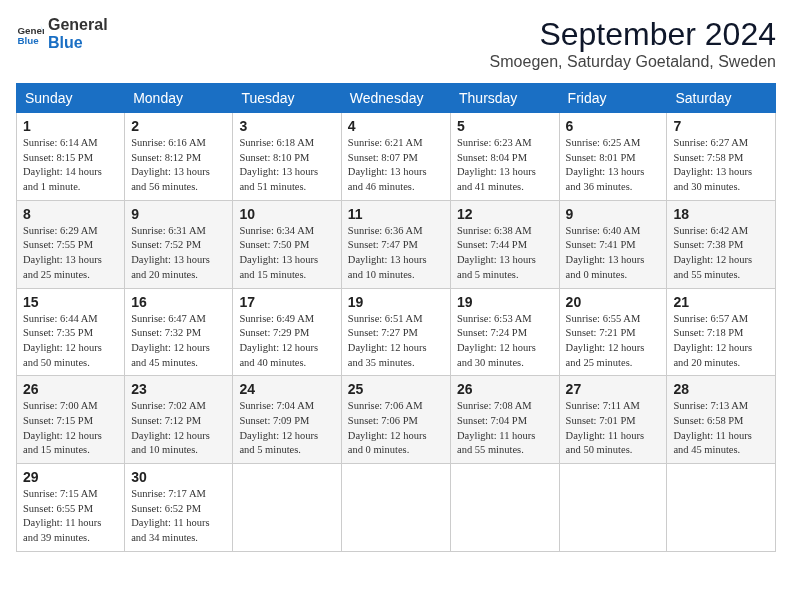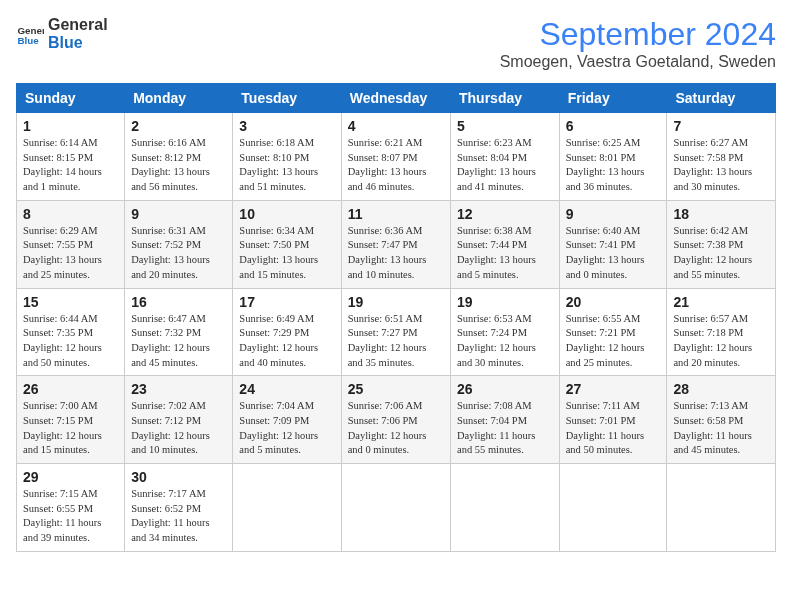--- a/index.html
+++ b/index.html
@@ -24,37 +24,37 @@
       width: 28px;
       height: 28px;
       margin-right: 4px;
     }
     .title-area {
       text-align: right;
     }
     .main-title {
       font-size: 32px;
       font-weight: normal;
-      color: #3b82f6;
+      color: #0f172a;
     }
     .subtitle {
       font-size: 16px;
       color: #444;
     }
     .calendar {
       width: 100%;
       border-collapse: collapse;
     }
     .calendar th {
       background: #1a6fc4;
       color: #fff;
       padding: 6px 8px;
       text-align: left;
       font-size: 14px;
-      font-weight: bold;
+      font-weight: normal;
       border: 1px solid #1a6fc4;
     }
     .calendar td {
       border: 1px solid #ccc;
       vertical-align: top;
       padding: 5px 6px;
       font-size: 11px;
       color: #333;
       width: 110px;
       min-height: 80px;
@@ -93,21 +93,21 @@
     </svg>
     <div>
       <div style="font-size:16px;font-weight:bold;color:#333;line-height:1.1;">
         <span style="color:#333;">General</span>
       </div>
       <div style="font-size:16px;font-weight:bold;color:#1a6fc4;line-height:1.1;">Blue</div>
     </div>
   </div>
   <div class="title-area">
     <div class="main-title">September 2024</div>
-    <div class="subtitle">Smoegen, Vaestra Goetaland, Sweden</div>
+    <div class="subtitle">Smoegen, Saturday Goetaland, Sweden</div>
   </div>
 </div>
 
 <table class="calendar">
   <thead>
     <tr id="header-row">
         <th>Sunday</th>
         <th>Monday</th>
         <th>Tuesday</th>
         <th>Wednesday</th>

